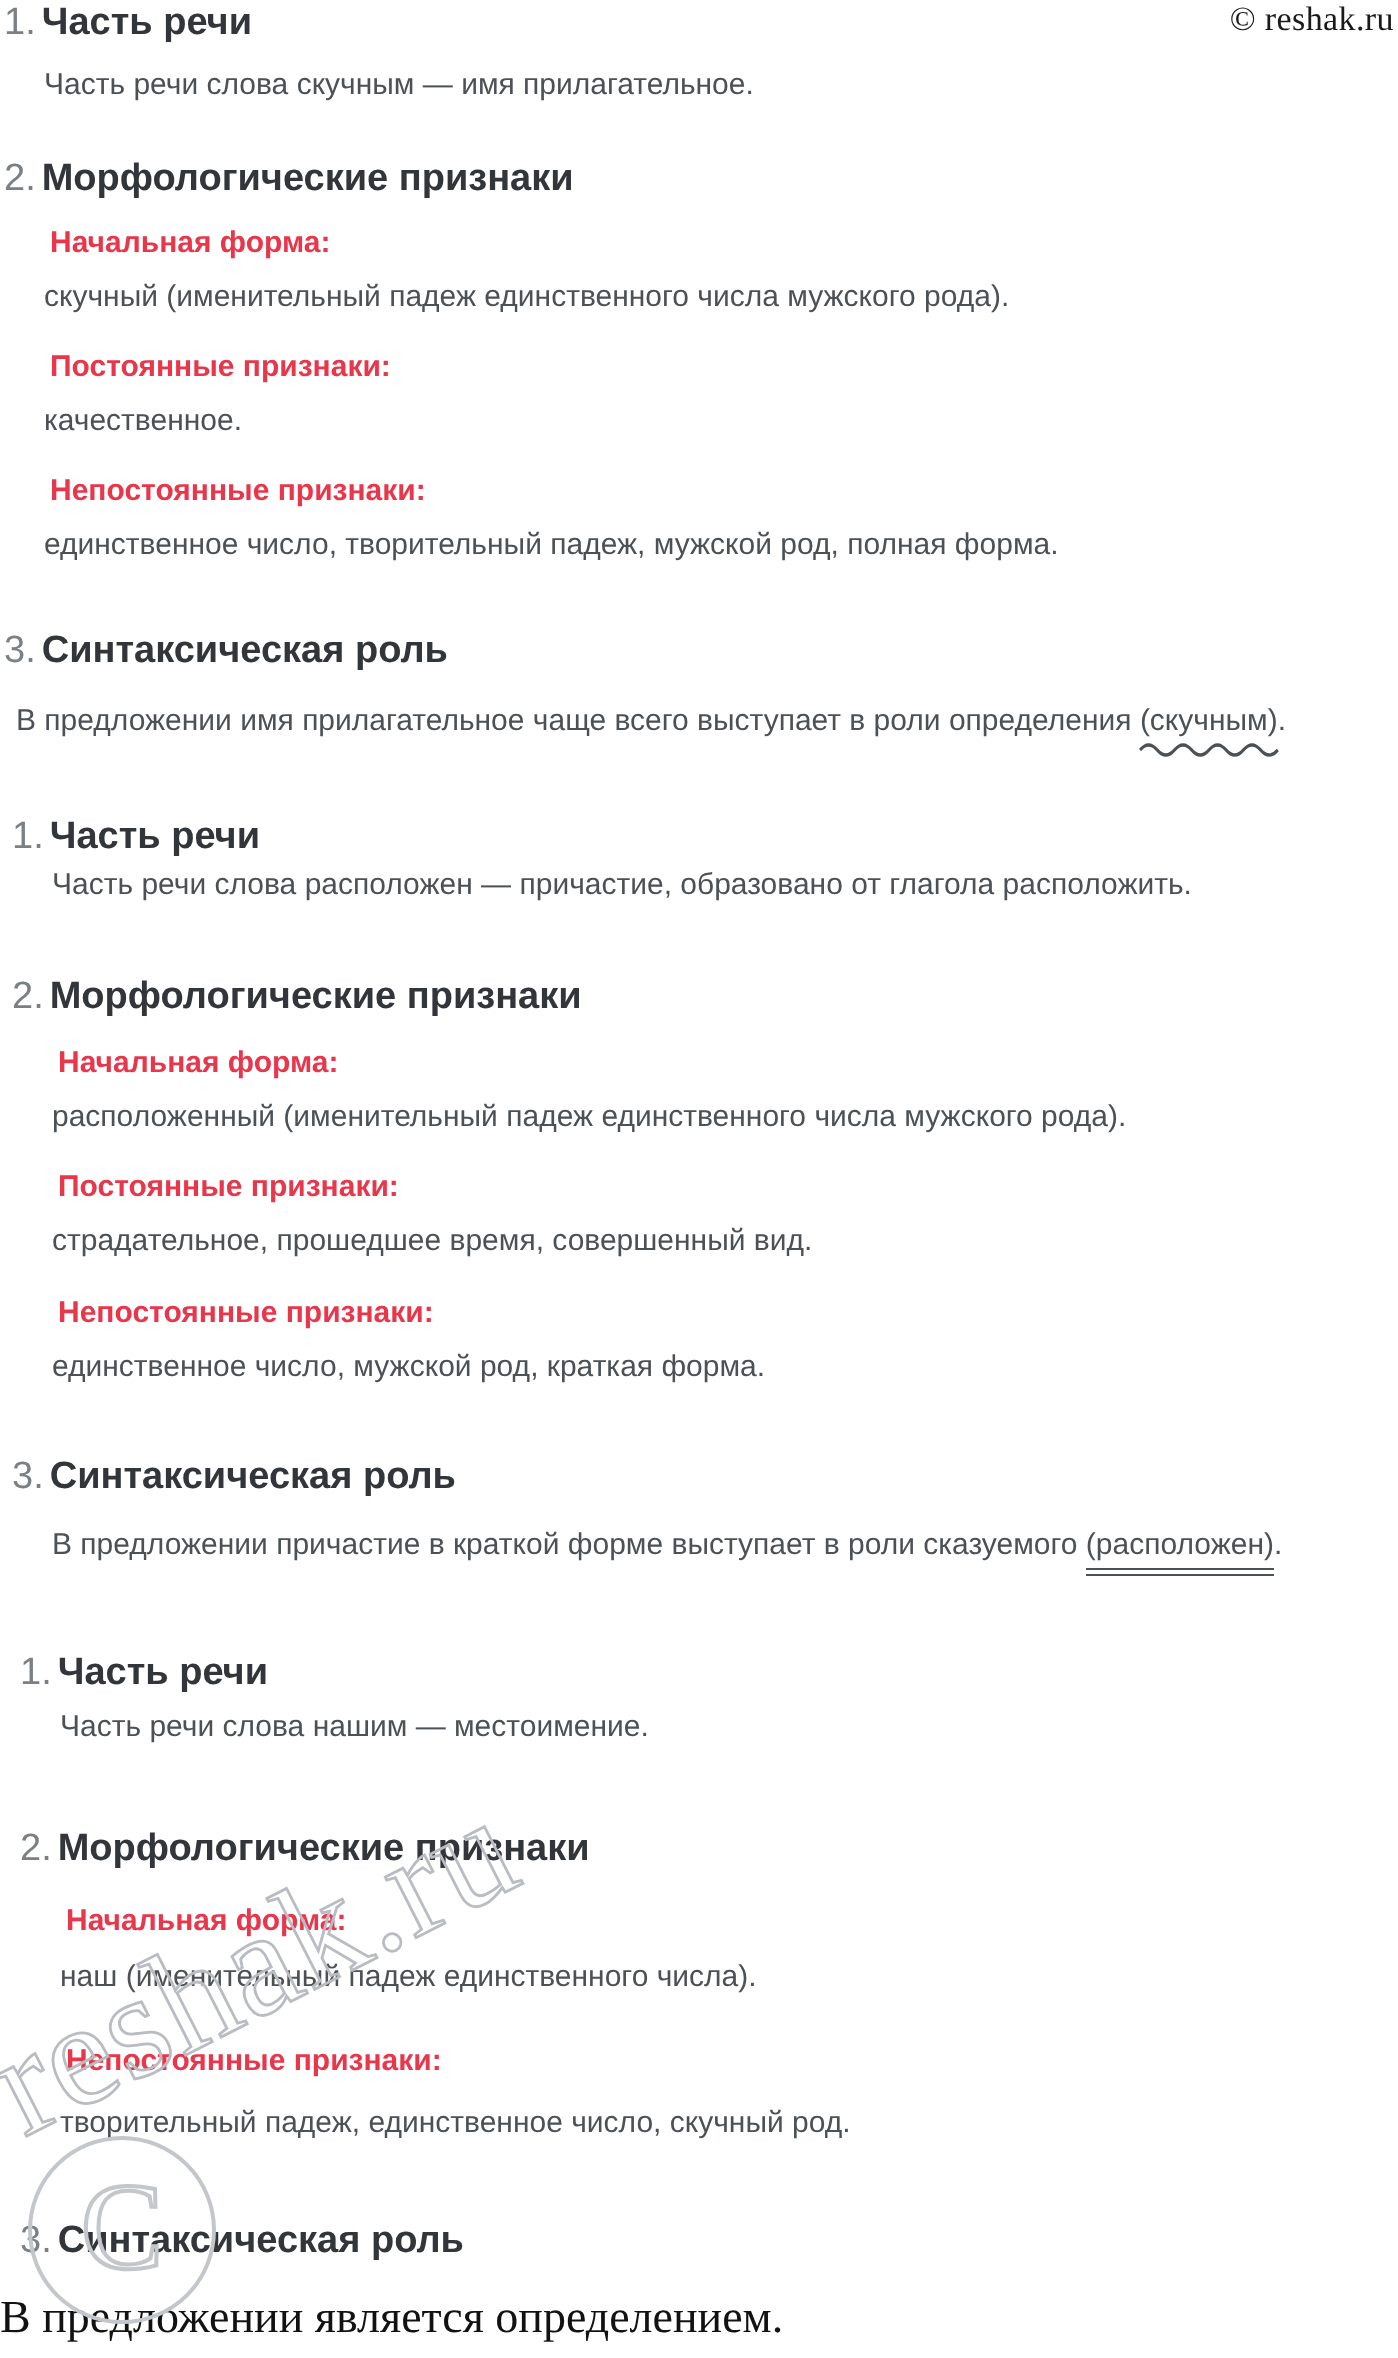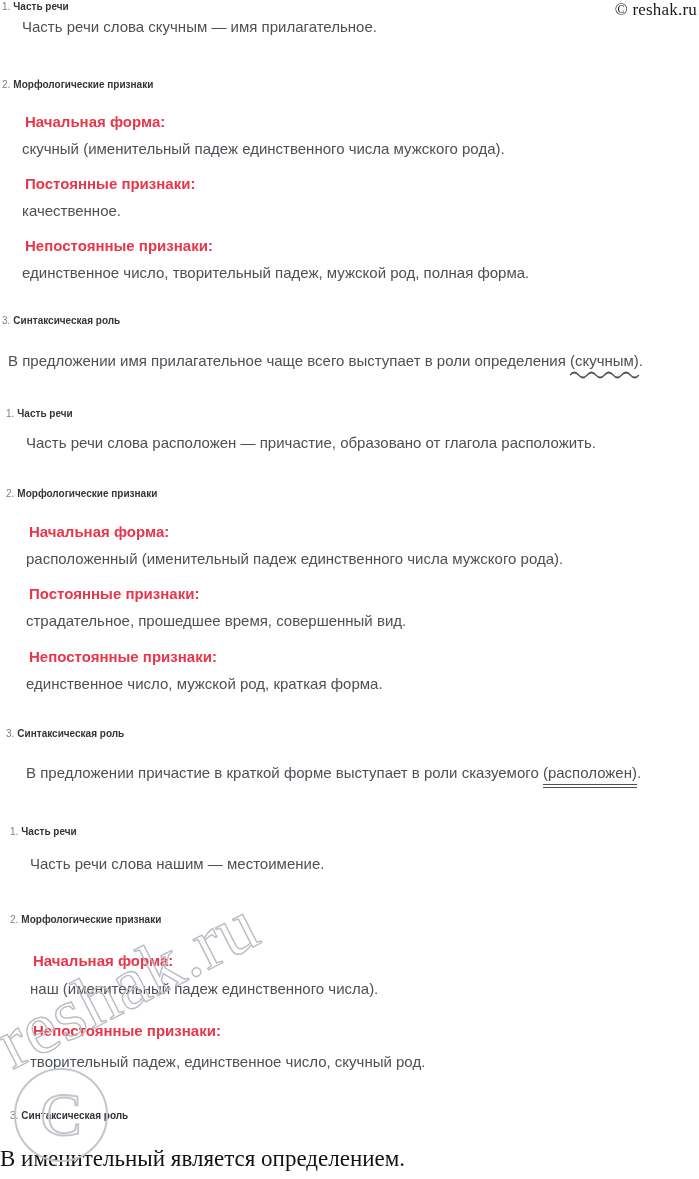--- a/index.html
+++ b/index.html
@@ -74,21 +74,21 @@
   .page {
     position: relative;
     z-index: 1;
     padding: 0;
   }
 
   .analysis-block { position: relative; }
 
   
   .sec-heading {
-    font-size: 10px;
+    font-size: 19px;
     line-height: 1.2;
     color: #6f7479;
     white-space: nowrap;
   }
   .sec-heading .sec-num {
     color: #7b8085;
     font-weight: 400;
   }
   .sec-heading .sec-title {
     color: #32363b;
@@ -167,21 +167,21 @@
 <div class="corner-copyright">© reshak.ru</div>
 
 <div class="page">
 
   <div class="analysis-block">
 
     <div class="sec-heading abs" style="left:2px; top:1px;">
       <span class="sec-num">1.</span><span class="sec-title">Часть речи</span>
     </div>
 
-    <div class="body-line abs" style="left:22px; top:18px;text-align:right;">Часть речи слова скучным — имя прилагательное.</div>
+    <div class="body-line abs" style="left:22px; top:34px;text-align:right;">Часть речи слова скучным — имя прилагательное.</div>
 
     <div class="sec-heading abs" style="left:2px; top:79px;">
       <span class="sec-num">2.</span><span class="sec-title">Морфологические признаки</span>
     </div>
 
     <div class="red-label abs" style="left:25px; top:113px;">Начальная форма:</div>
     <div class="body-line abs" style="left:22px; top:140px;">скучный (именительный падеж единственного числа мужского рода).</div>
 
     <div class="red-label abs" style="left:25px; top:175px;">Постоянные признаки:</div>
     <div class="body-line abs" style="left:22px; top:202px;">качественное.</div>
@@ -246,15 +246,15 @@
     <div class="body-line abs" style="left:30px; top:980px;">наш (именительный падеж единственного числа).</div>
 
     <div class="red-label abs" style="left:33px; top:1022px;">Непостоянные признаки:</div>
     <div class="body-line abs" style="left:30px; top:1053px;">творительный падеж, единственное число, скучный род.</div>
 
     <div class="sec-heading abs" style="left:10px; top:1110px;">
       <span class="sec-num">3.</span><span class="sec-title">Синтаксическая роль</span>
     </div>
   </div>
 
-  <div class="final-line">В именительный является определением.</div>
+  <div class="final-line">В предложении является определением.</div>
 
 </div>
 
 </body></html>

